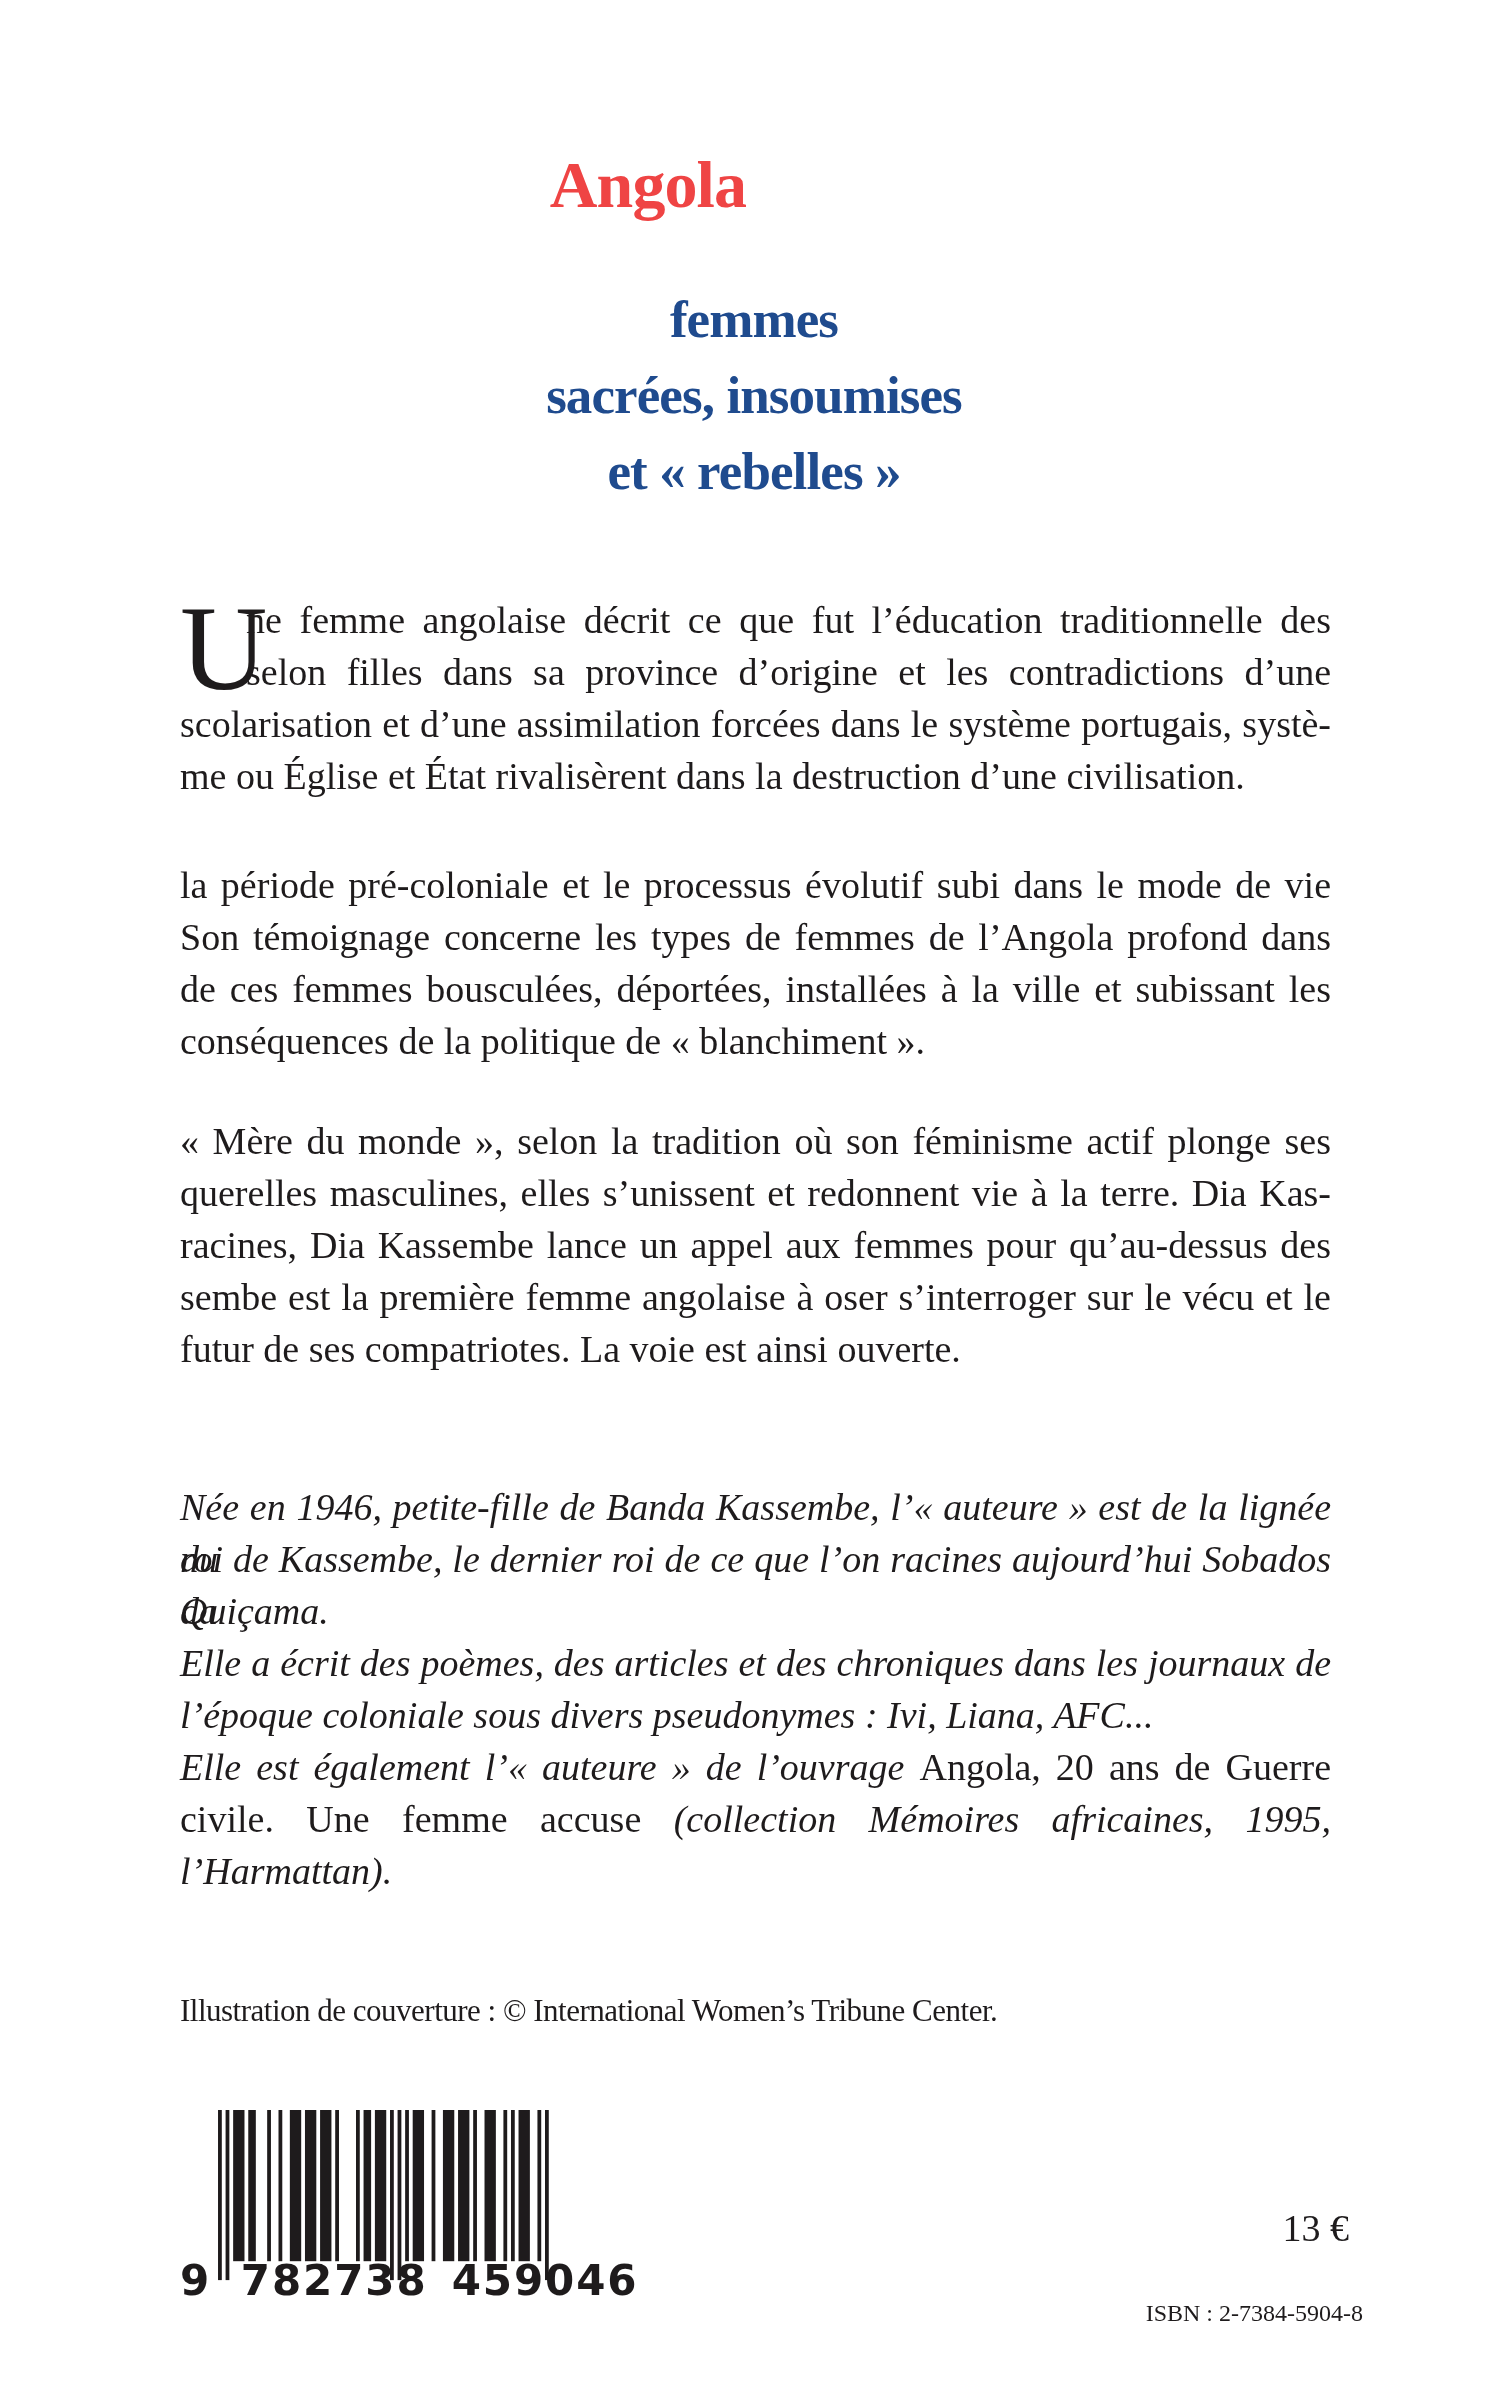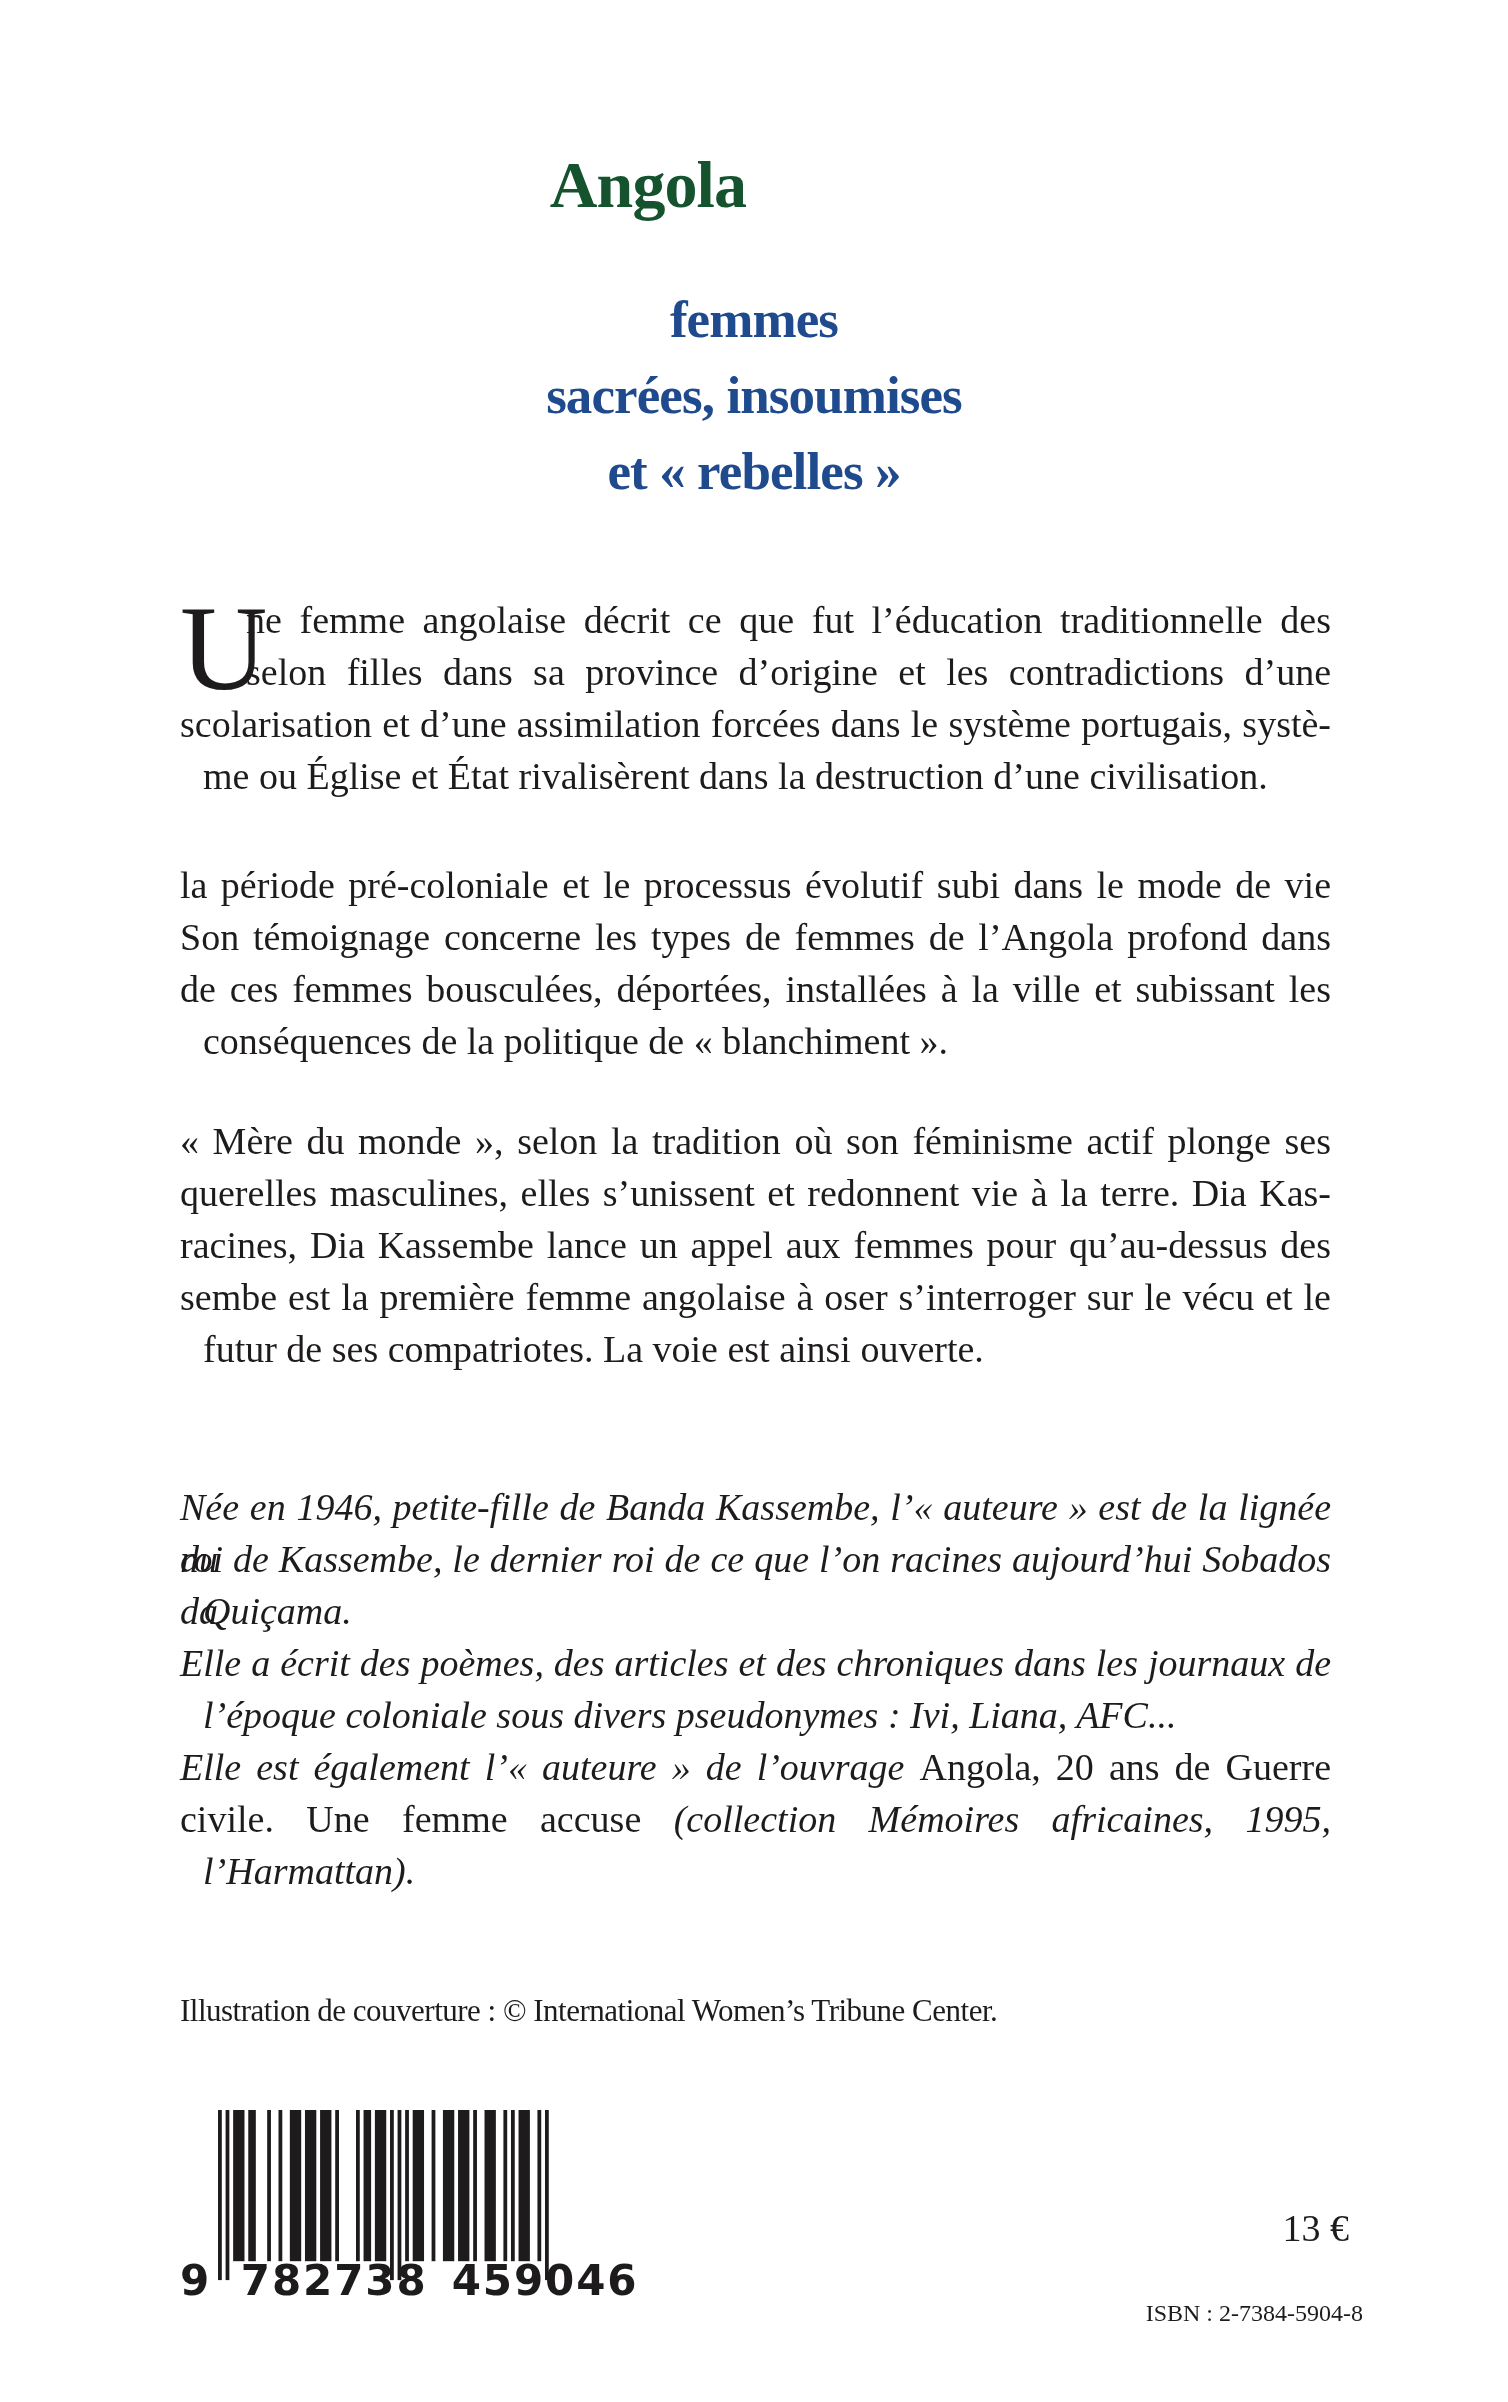--- a/index.html
+++ b/index.html
@@ -1,27 +1,27 @@
 <!DOCTYPE html>
 <html style="font-size:15px"><head>
 <meta charset="utf-8">
 <style>
   html, body { margin: 0; padding: 0; background: #ffffff; }
   body { width: 1508px; height: 2403px; position: relative; overflow: hidden;
          font-family: "Liberation Serif", "DejaVu Serif", serif; color: #1e1b1c; }
   .title { position: absolute; top: 142px; left: 0; width: 1296px; text-align: center;
-           font-size: 66px; line-height: 85px; color: #14532d; font-weight: bold; letter-spacing: -0.9px; }
+           font-size: 66px; line-height: 85px; color: #ef4444; font-weight: bold; letter-spacing: -0.9px; }
   .subtitle { position: absolute; top: 281px; left: 0; width: 1508px; text-align: center;
               color: #1f4b8e; font-weight: bold; font-size: 53px; line-height: 76px; letter-spacing: -0.9px; }
   .subtitle div { display: block; text-align: center; }
   .body { position: absolute; left: 180px; width: 1151px; font-size: 38px; line-height: 52px; }
   .line { display: block; text-align: justify; text-align-last: justify; white-space: nowrap; height: 52px; overflow: visible; }
   .line.last { text-align-last: left; }
   .line span.jt { display: inline-block; width: 100%; text-align: justify; text-align-last: justify; white-space: normal; }
-  .line.last span.jt { text-align-last: left; margin-left: 23px; }
+  .line.last span.jt { text-align-last: left; }
   .dropcap-wrap { position: relative; }
   .dropcap { position: absolute; left: 0; top: 1.9px; font-size: 121px; line-height: 104px; font-weight: normal; }
   .indent { padding-left: 66px; }
   .italic { font-style: italic; }
   .roman { font-style: normal; }
   .credit { position: absolute; left: 180px; top: 1992px; font-size: 31px; line-height: 38px; letter-spacing: -0.5px; }
   .barcode { position: absolute; left: 180px; top: 2110px; width: 369px; height: 189px; }
   .barcode svg { display: block; }
   .barcode-digits { position: absolute; left: 180px; top: 2257px; font-family: "DejaVu Sans", sans-serif;
                     font-size: 42px; line-height: 47px; letter-spacing: 1.9px; font-weight: bold; }

